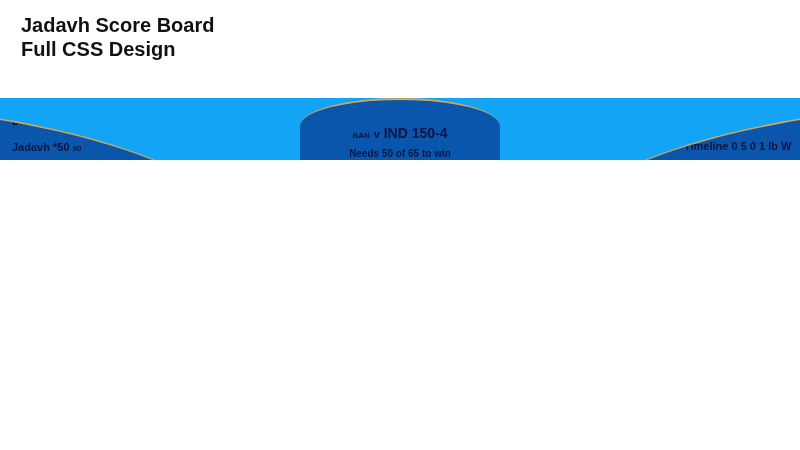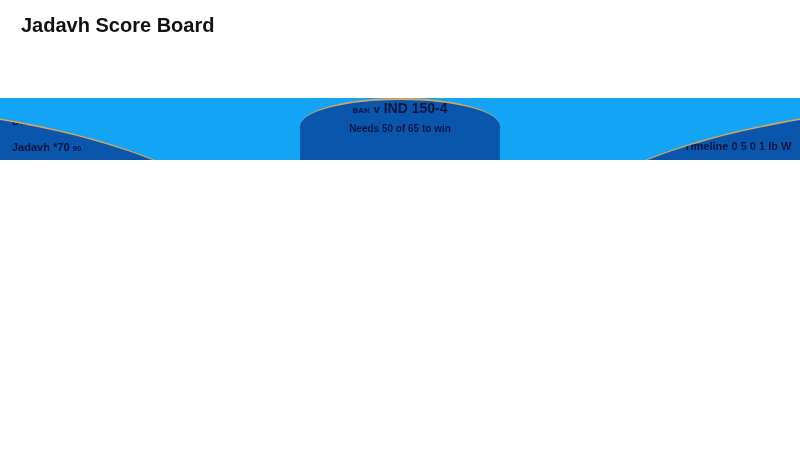--- a/index.html
+++ b/index.html
@@ -36,44 +36,45 @@
     .panel-right {
       left: 560px; top: 0; width: 500px; height: 140px;
       border-top: 2px solid #d9a655; border-radius: 100% 0 0 0 / 100% 0 0 0;
     }
     .panel-right-inner { position: absolute; left: 124px; top: 15px; }
 
     .row { font-size: 11px; line-height: 13px; white-space: nowrap; }
     .row + .row { margin-top: 12px; }
     .small { font-size: 8px; font-weight: bold; margin-top: 20px; }
 
-    .match-line { font-size: 14px; line-height: 16px; }
+    .match-line { margin-top: 25px; font-size: 14px; line-height: 16px; }
     .match-line .team-a { font-size: 8px; }
     .match-line .vs { font-size: 11px; }
     .need-line { margin-top: 4px; font-size: 10px; line-height: 12px; }
   </style>
 </head>
 <body>
 
 <div class="page-title">
   <div>Jadavh Score Board</div>
+  <div>Full CSS Design</div>
 </div>
 
 <div class="scoreboard">
 
   <div class="panel panel-left">
     <div class="panel-left-inner">
       <div class="row">
         <span>Dhoni</span>
         <span>*4</span>
         <span class="small">5</span>
       </div>
       <div class="row">
         <span>Jadavh</span>
-        <span>*70</span>
+        <span>*50</span>
         <span class="small">90</span>
       </div>
     </div>
   </div>
 
   <div class="panel panel-center">
     <div class="match-line">
       <span class="team-a">BAN</span>
       <span class="vs">v</span>
       <span>IND</span>

